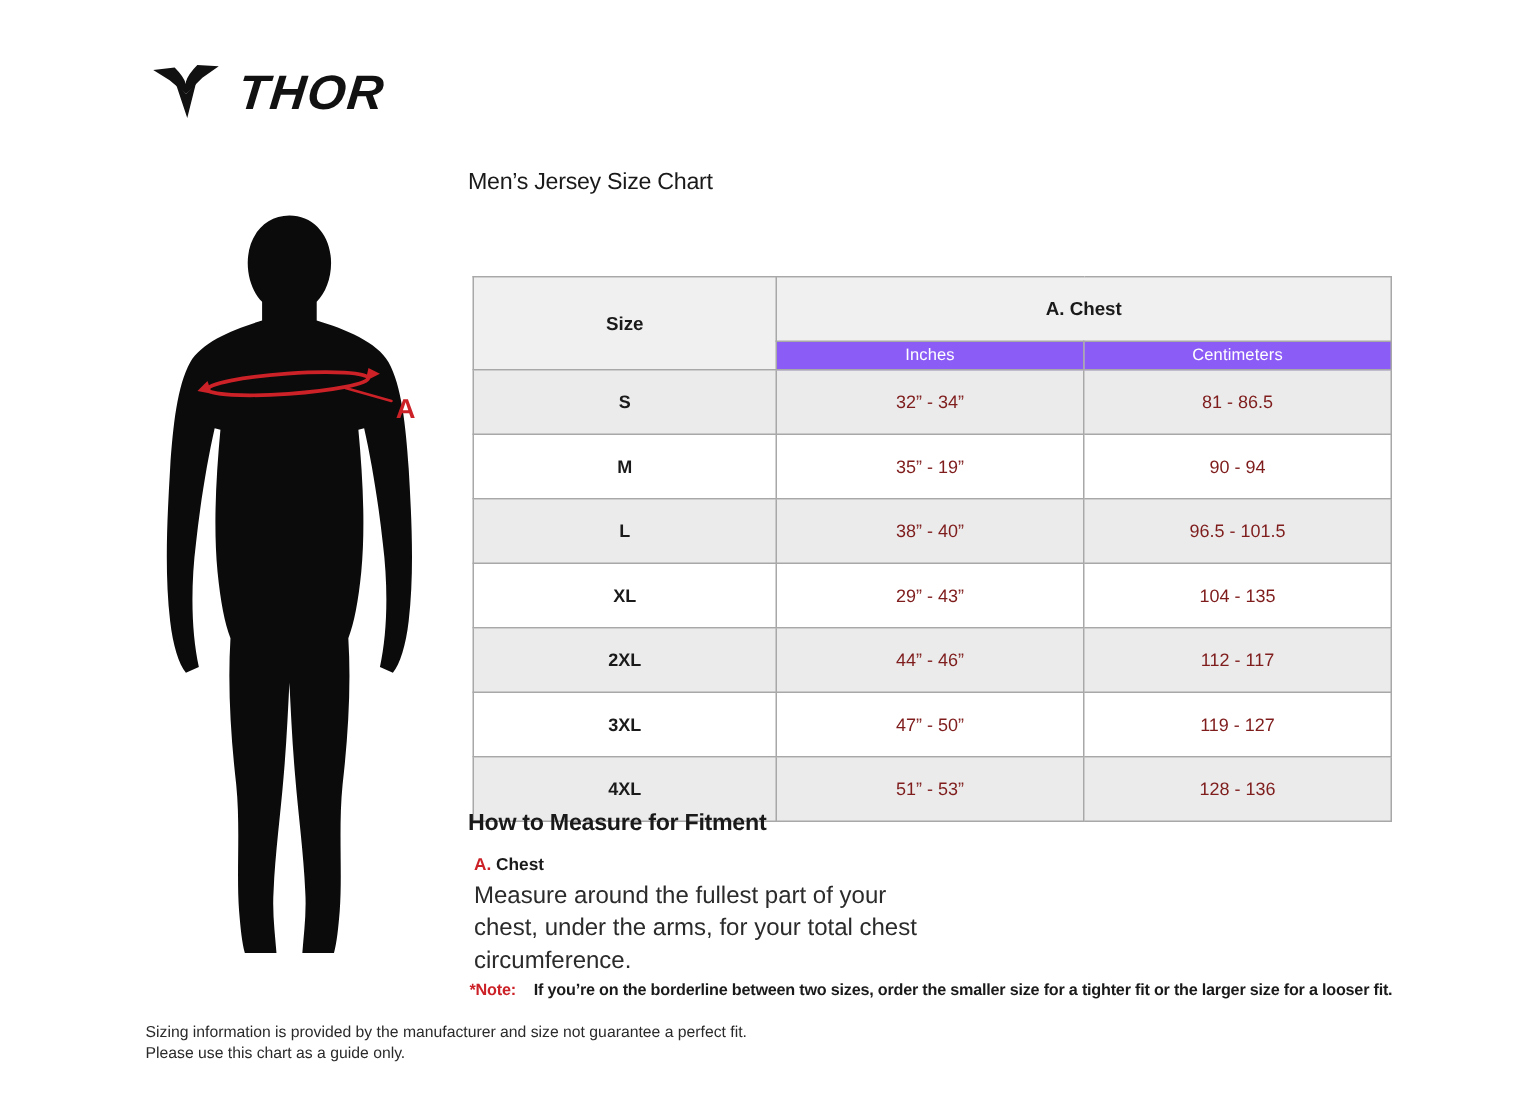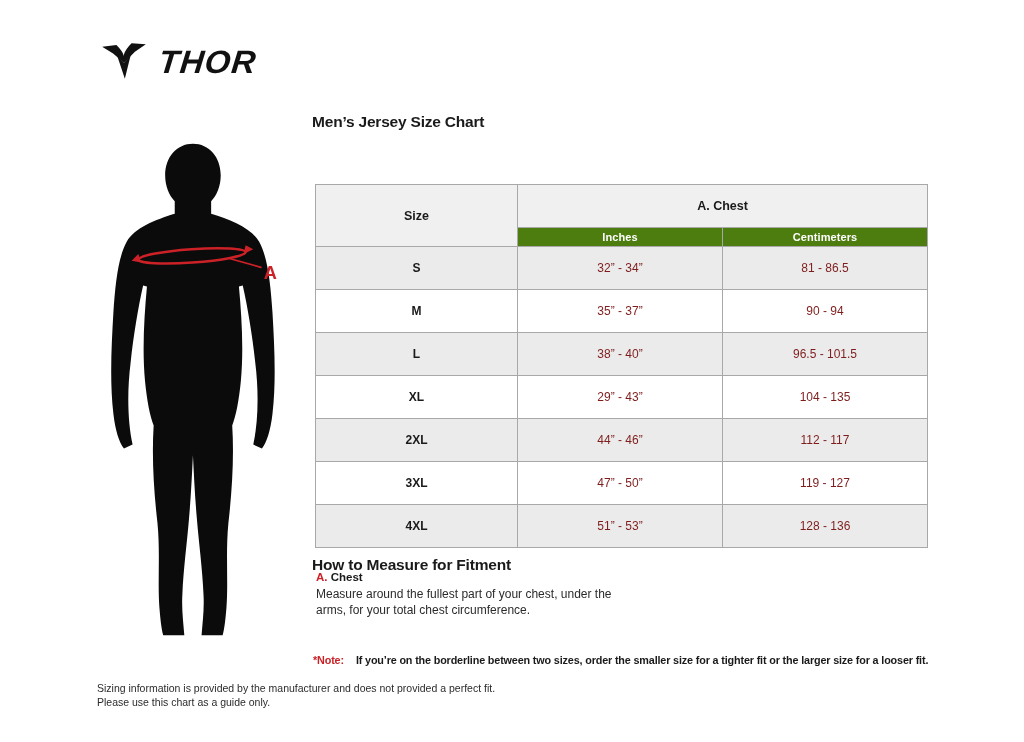--- a/index.html
+++ b/index.html
@@ -29,26 +29,26 @@
   }
 
   
   .figure-wrap { position: absolute; left: 100px; top: 138px; width: 230px; height: 503px; }
   .figure-wrap svg { width: 100%; height: 100%; display: block; }
   .fig-a-label { font-family: "Liberation Sans", sans-serif; font-weight: bold; font-size: 19px; }
 
   
   .chart-title {
     position: absolute; left: 312px; top: 113px;
-    font-size: 15.5px; font-weight: bold; color: #1a1a1a;
+    font-size: 15.5px; font-weight: normal; color: #1a1a1a;
     letter-spacing: -0.2px;
     text-align: right;
   }
   .howto-title {
-    position: absolute; left: 312px; top: 556px;
+    position: absolute; left: 312px; top: 540px;
     font-size: 15.5px; font-weight: bold; color: #1a1a1a;
     letter-spacing: -0.2px;
   }
 
   
   .size-table {
     position: absolute; left: 315px; top: 145px;
     width: 612px; border-collapse: collapse;
     table-layout: fixed;
     margin-top: 39px;
@@ -58,37 +58,37 @@
     text-align: center; vertical-align: middle;
   }
   .size-table col.c-size  { width: 202px; }
   .size-table col.c-in    { width: 205px; }
   .size-table col.c-cm    { width: 205px; }
   .size-table th.main {
     background: #f0f0f0; height: 43px;
     font-size: 12.5px; font-weight: bold; color: #1a1a1a;
   }
   .size-table th.sub {
-    background: #4d7c0f; color: #fff;
-    height: 19px; font-size: 11px; font-weight: bold;
+    background: #8b5cf6; color: #fff;
+    height: 19px; font-size: 11px; font-weight: normal;
     padding: 0; letter-spacing: 0.1px;
   }
   .size-table tbody td { height: 43px; font-size: 12px; color: #7f1d1d; background: #fff; }
   .size-table tbody tr:nth-child(odd) td { background: #ebebeb; }
   .size-table tbody td.size-cell { font-weight: bold; color: #1a1a1a; }
 
   
   .measure-label {
     position: absolute; left: 316px; top: 571px;
     font-size: 11.5px; font-weight: bold; color: #1a1a1a;
   }
   .measure-label .red { color: #cb2127; }
   .measure-desc {
     position: absolute; left: 316px; top: 587px;
-    width: 320px; font-size: 12px; line-height: 1.33; color: #2b2b2b;
+    width: 320px; font-size: 16px; line-height: 1.33; color: #2b2b2b;
   }
 
   
   .note {
     position: absolute; left: 313px; top: 654px;
     font-size: 10.8px; font-weight: bold; color: #1a1a1a;
     white-space: nowrap; letter-spacing: -0.15px;
   }
   .note .note-label { color: #cb2127; margin-right: 12px; }
 
@@ -158,21 +158,21 @@
       </tr>
     </thead>
     <tbody>
       <tr>
         <td class="size-cell">S</td>
         <td>32” - 34”</td>
         <td>81 - 86.5</td>
       </tr>
       <tr>
         <td class="size-cell">M</td>
-        <td>35” - 37”</td>
+        <td>35” - 19”</td>
         <td>90 - 94</td>
       </tr>
       <tr>
         <td class="size-cell">L</td>
         <td>38” - 40”</td>
         <td>96.5 - 101.5</td>
       </tr>
       <tr>
         <td class="size-cell">XL</td>
         <td>29” - 43”</td>
@@ -202,17 +202,17 @@
     <span class="red">A.</span>
     <span>Chest</span>
   </div>
   <p class="measure-desc">Measure around the fullest part of your chest, under the arms, for your total chest circumference.</p>
 
   <div class="note">
     <span class="note-label">*Note:</span><span>If you’re on the borderline between two sizes, order the smaller size for a tighter fit or the larger size for a looser fit.</span>
   </div>
 
   <div class="footer">
-    <div>Sizing information is provided by the manufacturer and does not provided a perfect fit.</div>
+    <div>Sizing information is provided by the manufacturer and size not guarantee a perfect fit.</div>
     <div>Please use this chart as a guide only.</div>
   </div>
 
 </div>
 
 </body></html>

